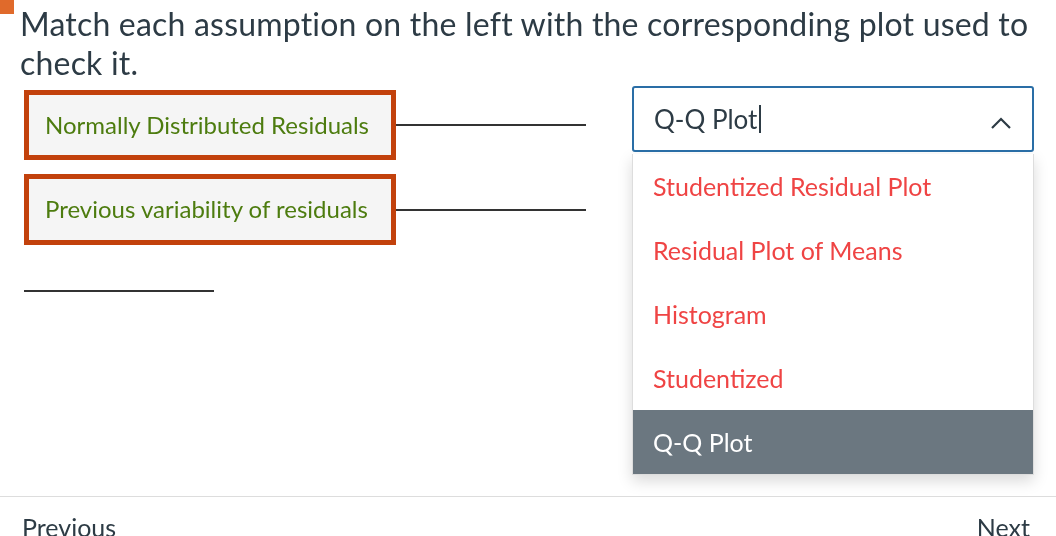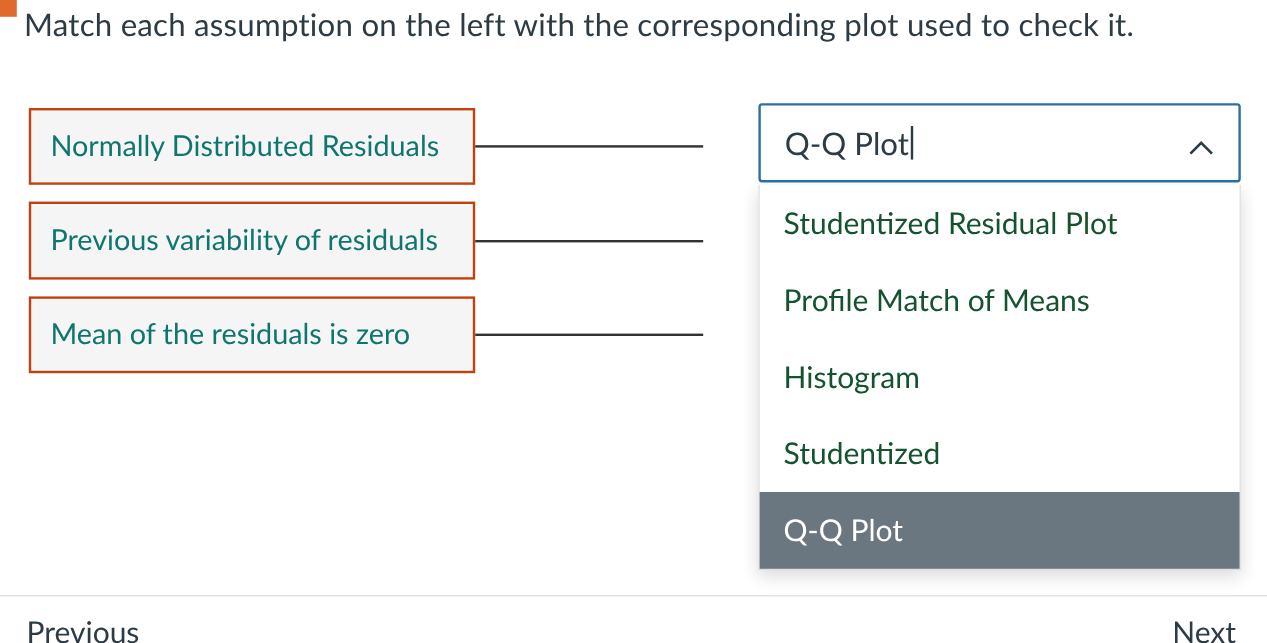--- a/index.html
+++ b/index.html
@@ -21,44 +21,44 @@
     left: 0;
     top: 0;
     width: 14px;
     height: 14px;
     background: #e06a2b;
   }
   .prompt {
     position: absolute;
     left: 20px;
     top: 4px;
-    font-size: 26px;
+    font-size: 32px;
     font-weight: 400;
     letter-spacing: 0.2px;
   }
   .match-area {
     position: absolute;
     left: 24px;
     top: 90px;
     width: 1008px;
   }
   .row {
     display: flex;
     align-items: center;
     margin-bottom: 14px;
     min-height: 64px;
   }
   .assumption-box {
     width: 372px;
     background: #f5f5f5;
-    border: 2px solid #c2410c;
+    border: 5px solid #c2410c;
     padding: 14px 16px;
     font-size: 24px;
     line-height: 1.35;
-    color: #0f766e;
+    color: #4d7c0f;
   }
   .connector {
     flex: 0 0 190px;
     height: 0;
     border-top: 2px solid #333;
   }
   .dropdown-slot {
     width: 400px;
     height: 60px;
   }
@@ -102,21 +102,21 @@
     background: #fff;
     border-left: 1px solid #ddd;
     border-right: 1px solid #ddd;
     border-bottom: 1px solid #ddd;
     box-shadow: 0 6px 14px rgba(0,0,0,0.15);
     margin-top: 2px;
   }
   .dropdown-item {
     padding: 17px 20px;
     font-size: 25px;
-    color: #14532d;
+    color: #ef4444;
     cursor: pointer;
   }
   .dropdown-item.highlighted {
     background: #6b7780;
     color: #fff;
   }
   .footer-rule {
     position: absolute;
     left: 0;
     right: 0;
@@ -155,40 +155,39 @@
     </div>
 
 
     <div class="row">
       <div class="assumption-box">Previous variability of residuals</div>
       <div class="connector"></div>
       <div class="dropdown-slot"></div>
     </div>
 
     <div class="row">
-      <div class="assumption-box">Mean of the residuals is zero</div>
       <div class="connector"></div>
       <div class="dropdown-slot"></div>
     </div>
 
     <div class="dropdown-open">
       <div class="dropdown-head">
         <span class="search-val">
           <span>Q-Q Plot</span>
           <span class="text-cursor"></span>
         </span>
         <span class="caret">
           <svg width="22" height="14" viewBox="0 0 22 14">
             <polyline points="2,12 11,3 20,12" fill="none" stroke="#2d3b45" stroke-width="2.2"></polyline>
           </svg>
         </span>
       </div>
       <div class="dropdown-list">
         <div class="dropdown-item">Studentized Residual Plot</div>
-        <div class="dropdown-item">Profile Match of Means</div>
+        <div class="dropdown-item">Residual Plot of Means</div>
         <div class="dropdown-item">Histogram</div>
         <div class="dropdown-item">Studentized</div>
         <div class="dropdown-item highlighted">Q-Q Plot</div>
       </div>
     </div>
 
   </div>
 
   <div class="footer-rule"></div>
   <div class="footer-prev">Previous</div>

